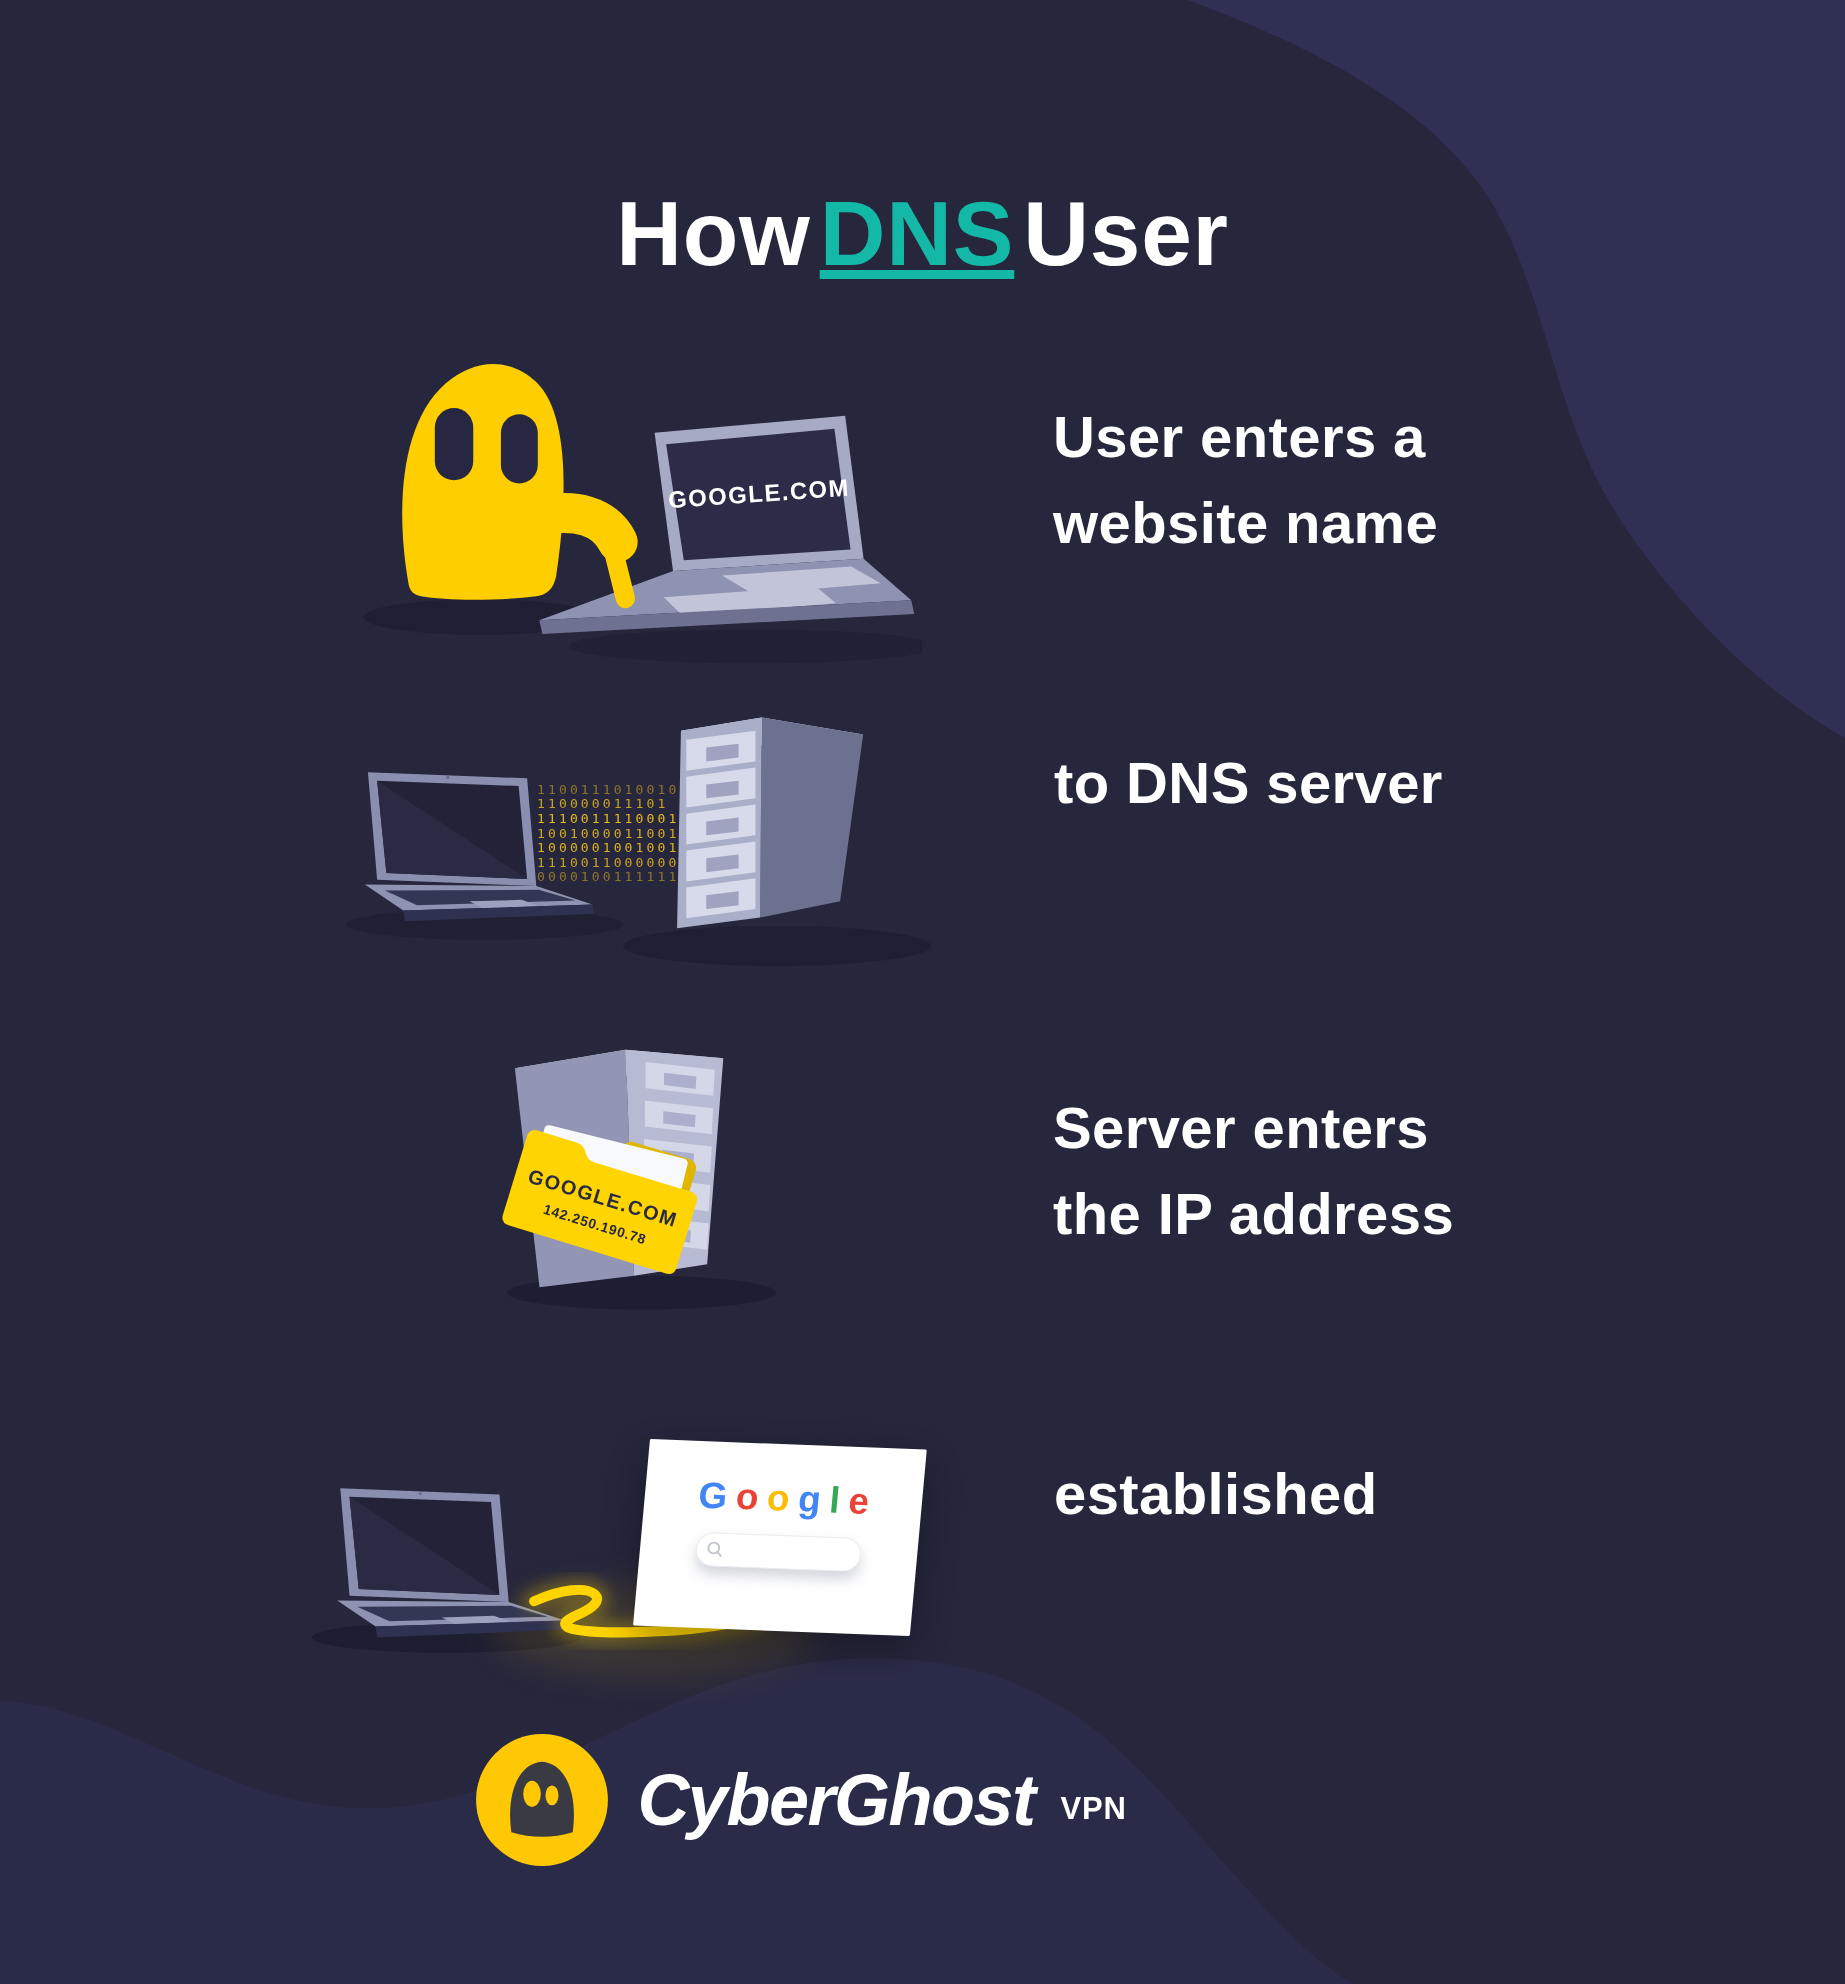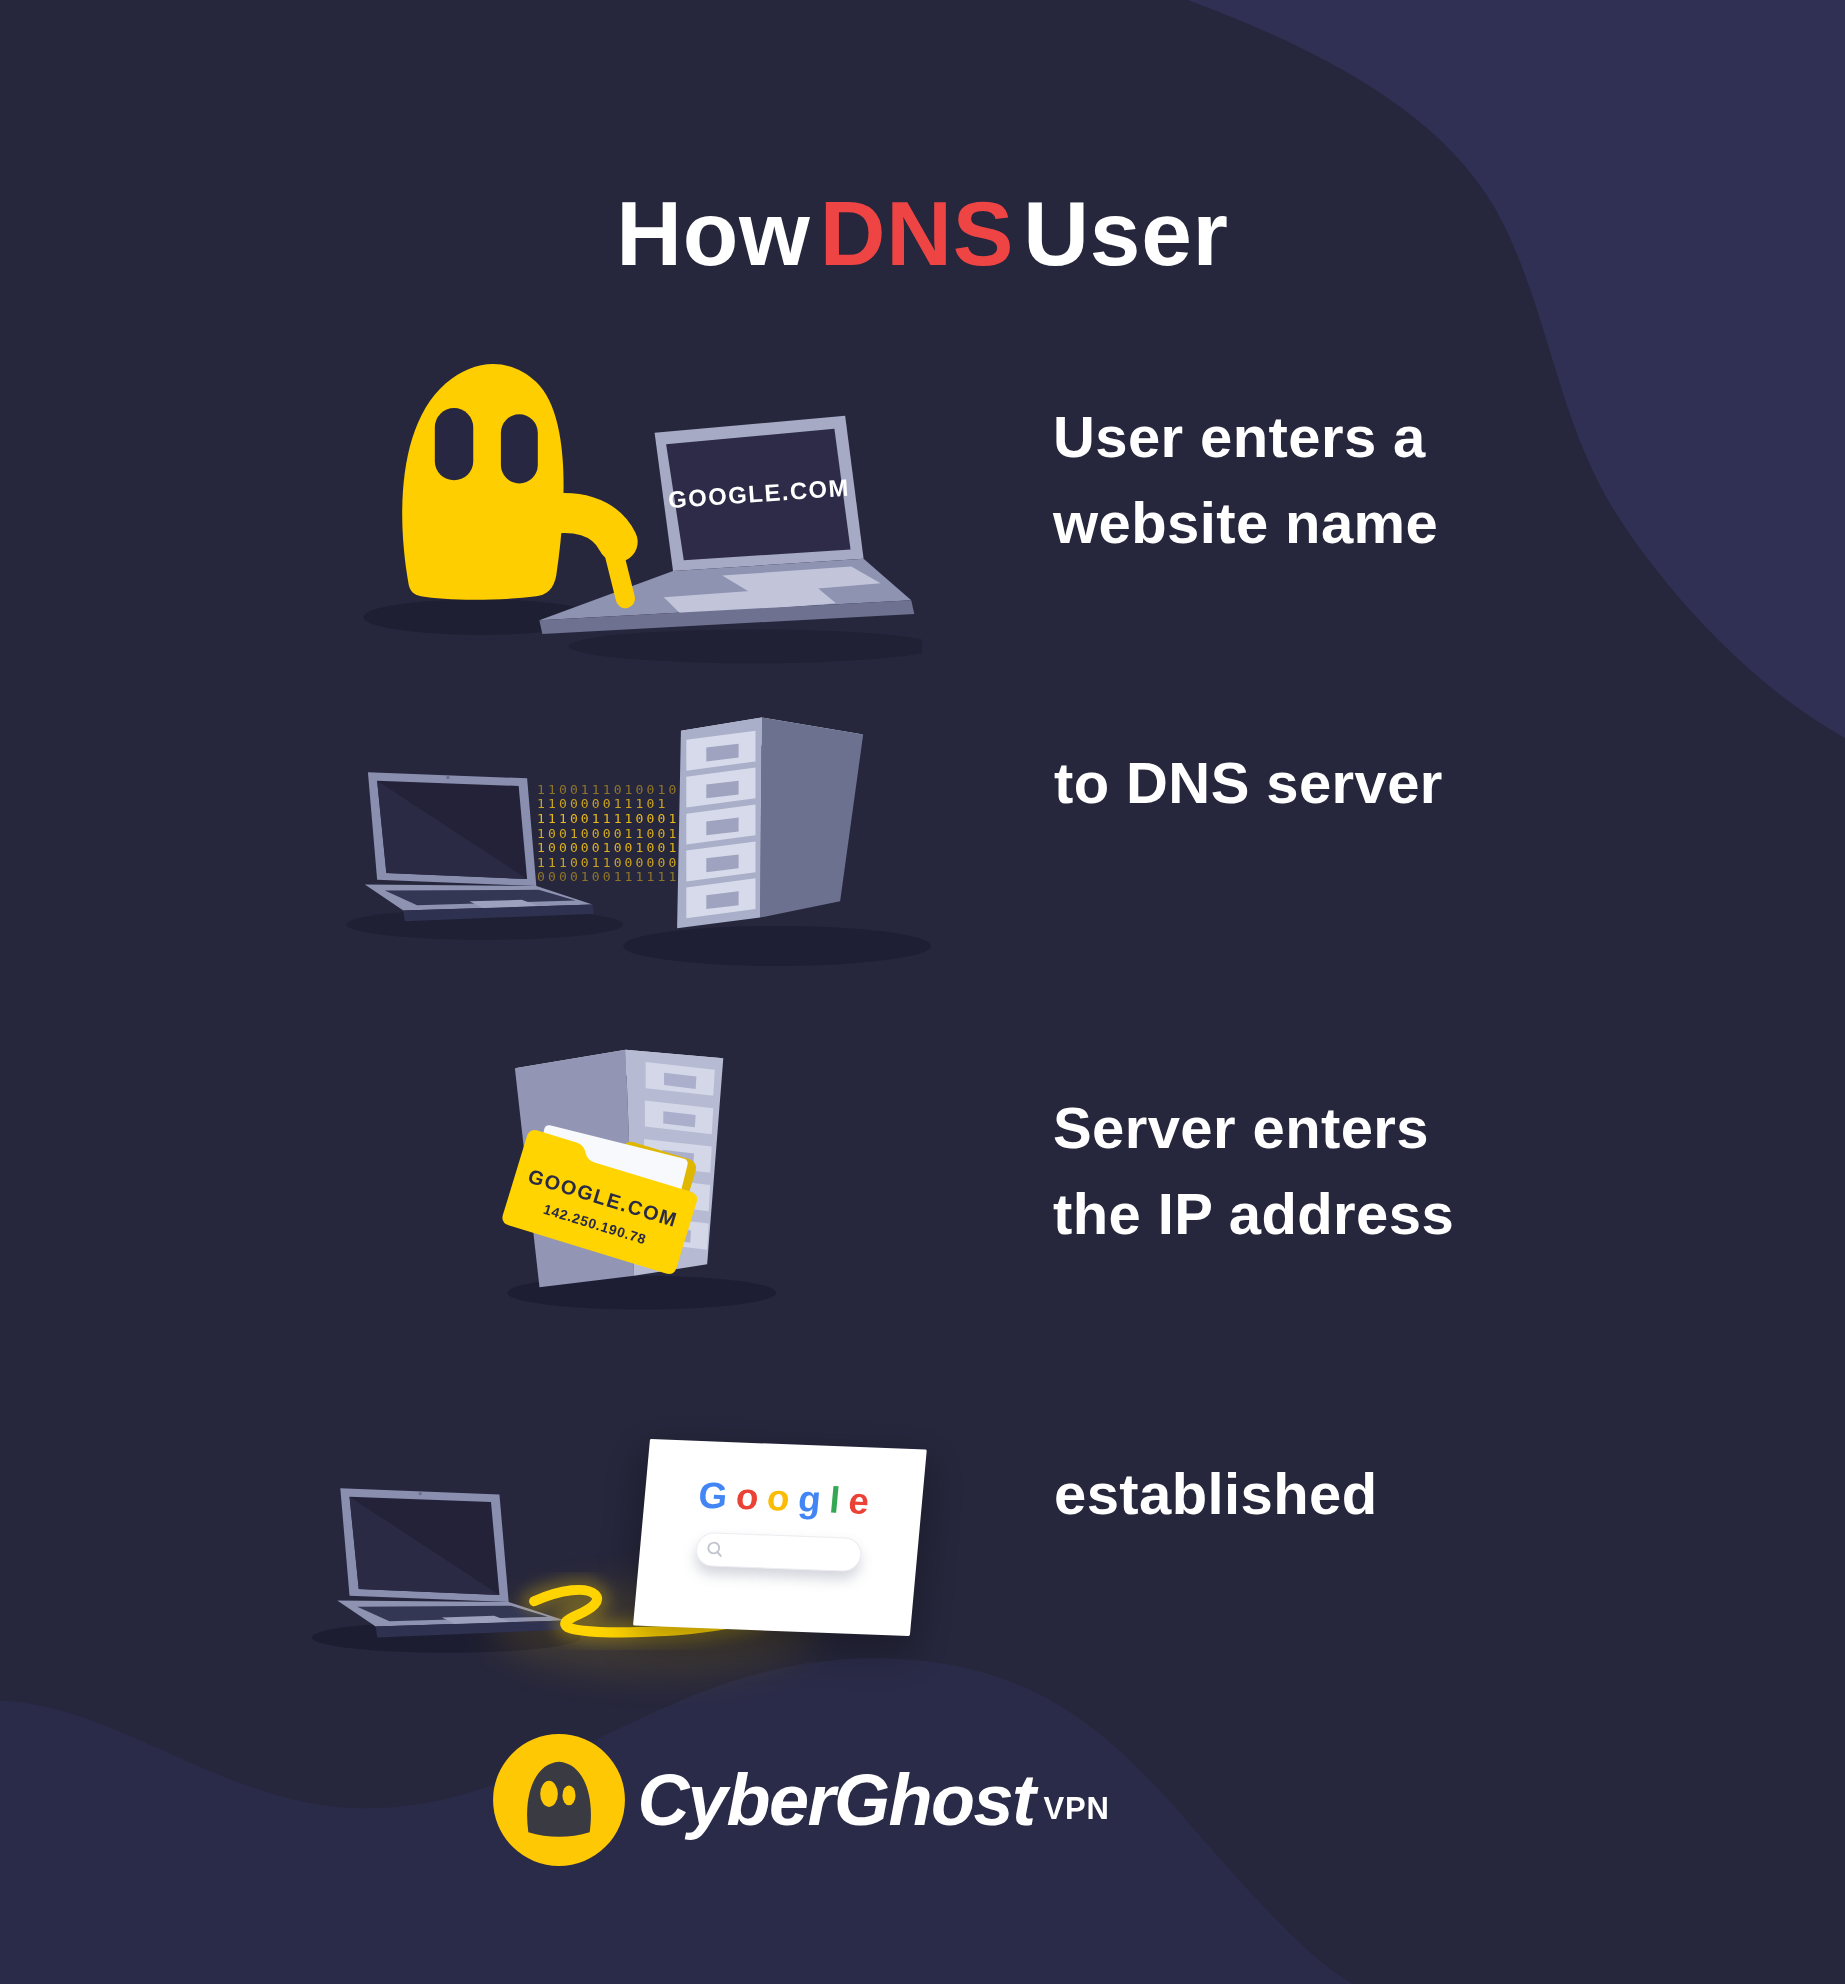--- a/index.html
+++ b/index.html
@@ -2,36 +2,36 @@
 <html style="font-size:12.3px"><head>
 <meta charset="utf-8">
 <style>
   html,body{margin:0;padding:0;background:#1a1a2b;}
   .canvas{position:relative;width:1845px;height:1985px;overflow:hidden;
           background:#26263C;font-family:"Liberation Sans",sans-serif;}
   .bg-svg{position:absolute;left:0;top:0;}
   
   .title{position:absolute;left:0;top:121px;width:1845px;display:flex;justify-content:center;
          gap:9px;font-size:91px;font-weight:bold;color:#FFFFFF;letter-spacing:0.8px;}
-  .title .hl{color:#ef4444;}
+  .title .hl{color:#14b8a6;text-decoration:underline;}
   
   .row{position:absolute;}
   .caption{position:absolute;color:#FFFFFF;font-size:58px;font-weight:bold;
            line-height:86px;letter-spacing:0.4px;white-space:nowrap;}
   
   .google-page{position:absolute;left:342px;top:40px;width:277px;height:187px;background:#FFFFFF;
                transform:rotate(2.2deg) skewX(-3deg);transform-origin:top left;
                box-shadow:0 15.4px 38px rgba(0,0,0,.30);border-radius:1.5px;}
   .google-logo{display:block;margin:31px auto 0 auto;}
   .search-pill{position:relative;width:163px;height:32px;margin:12.3px auto 0 auto;border-radius:17px;
                background:#FFFFFF;border:1.5px solid #ECECF1;box-shadow:0 7.7px 12.3px rgba(110,115,140,.30);}
   .search-pill svg{position:absolute;left:7.7px;top:6.2px;}
   
   .brand{position:absolute;left:0;top:1731px;width:1600px;display:flex;justify-content:center;
-         align-items:center;gap:9px;}
+         align-items:center;gap:26px;}
   .brand-name{color:#FFFFFF;font-size:72px;font-weight:bold;font-style:italic;letter-spacing:-1.5px;}
   .brand-vpn{color:#FFFFFF;font-size:31px;font-weight:bold;letter-spacing:0.8px;transform:translateY(9.2px);}
 </style>
 </head>
 <body>
 
 <div class="canvas">
 
   <svg class="bg-svg" width="1845" height="1985" viewBox="0 0 2400 2582">
     <path d="M1545,0 C1760,80 1900,170 1960,300 C2020,430 2030,560 2110,680

